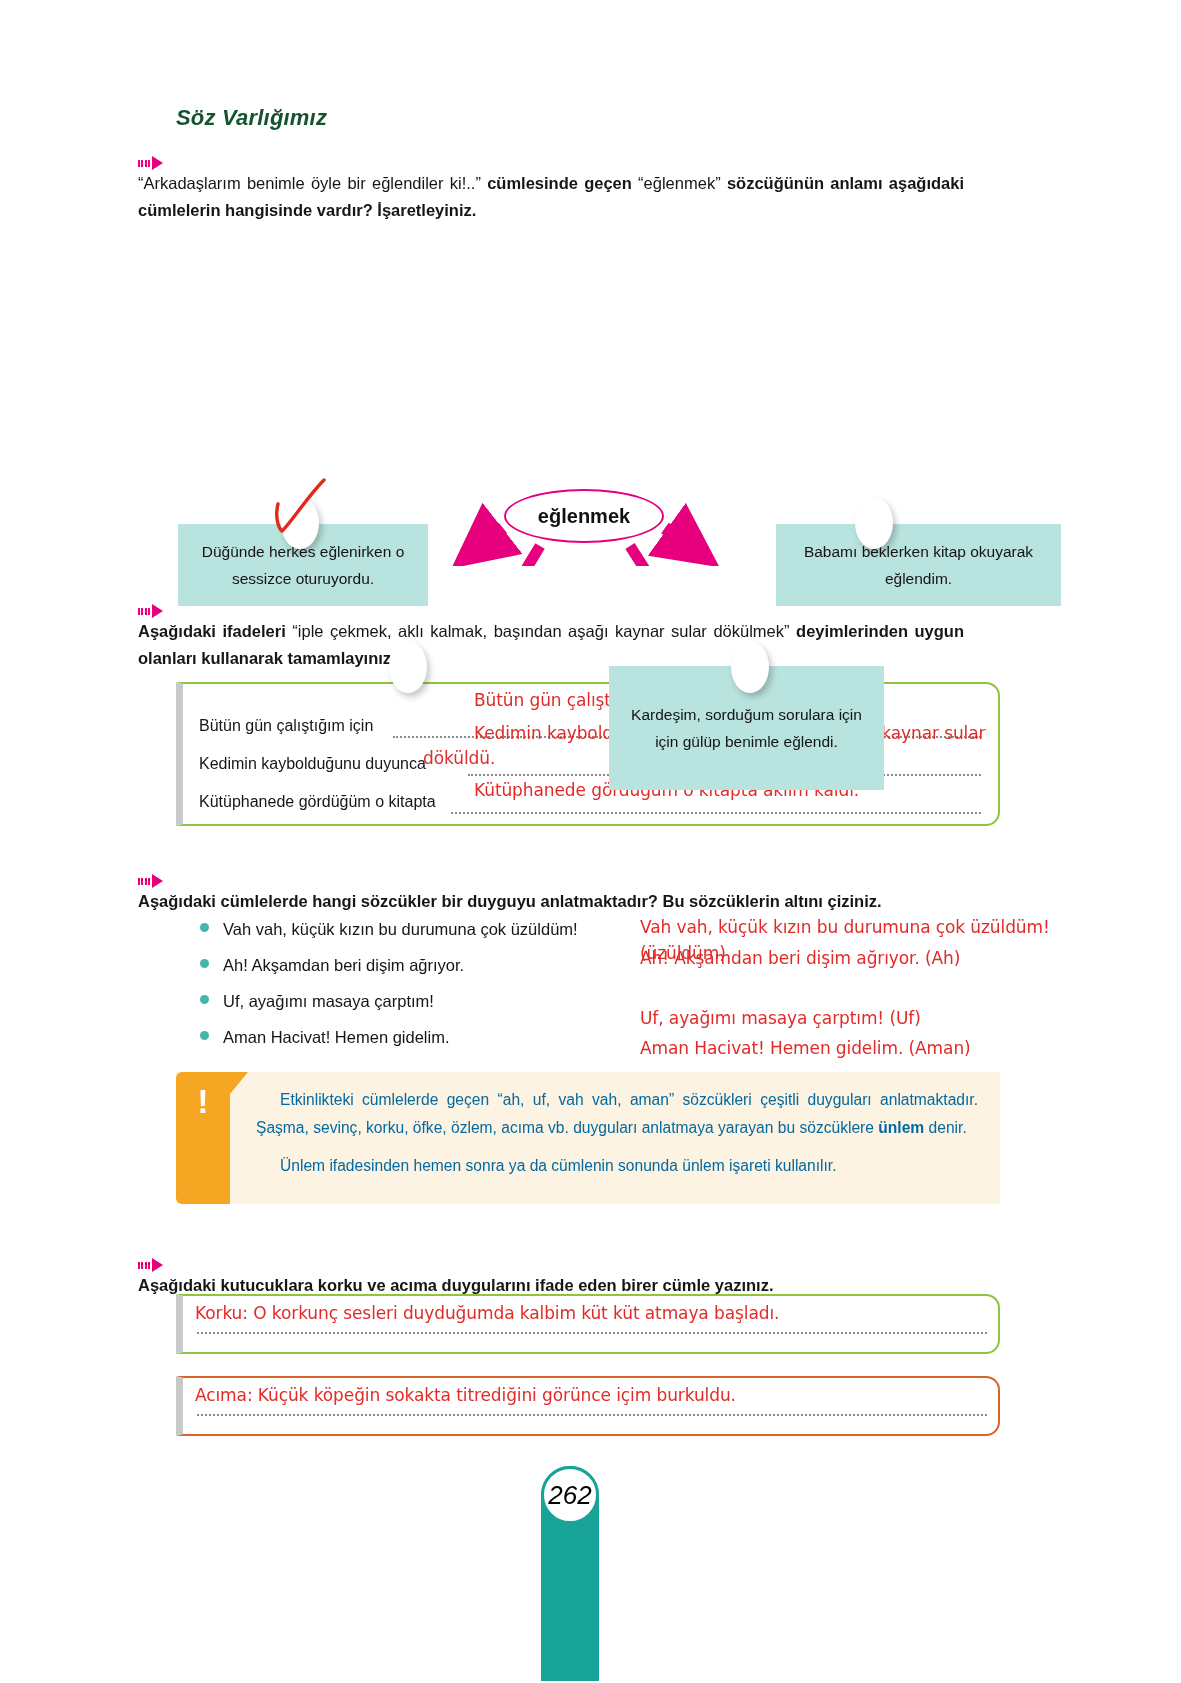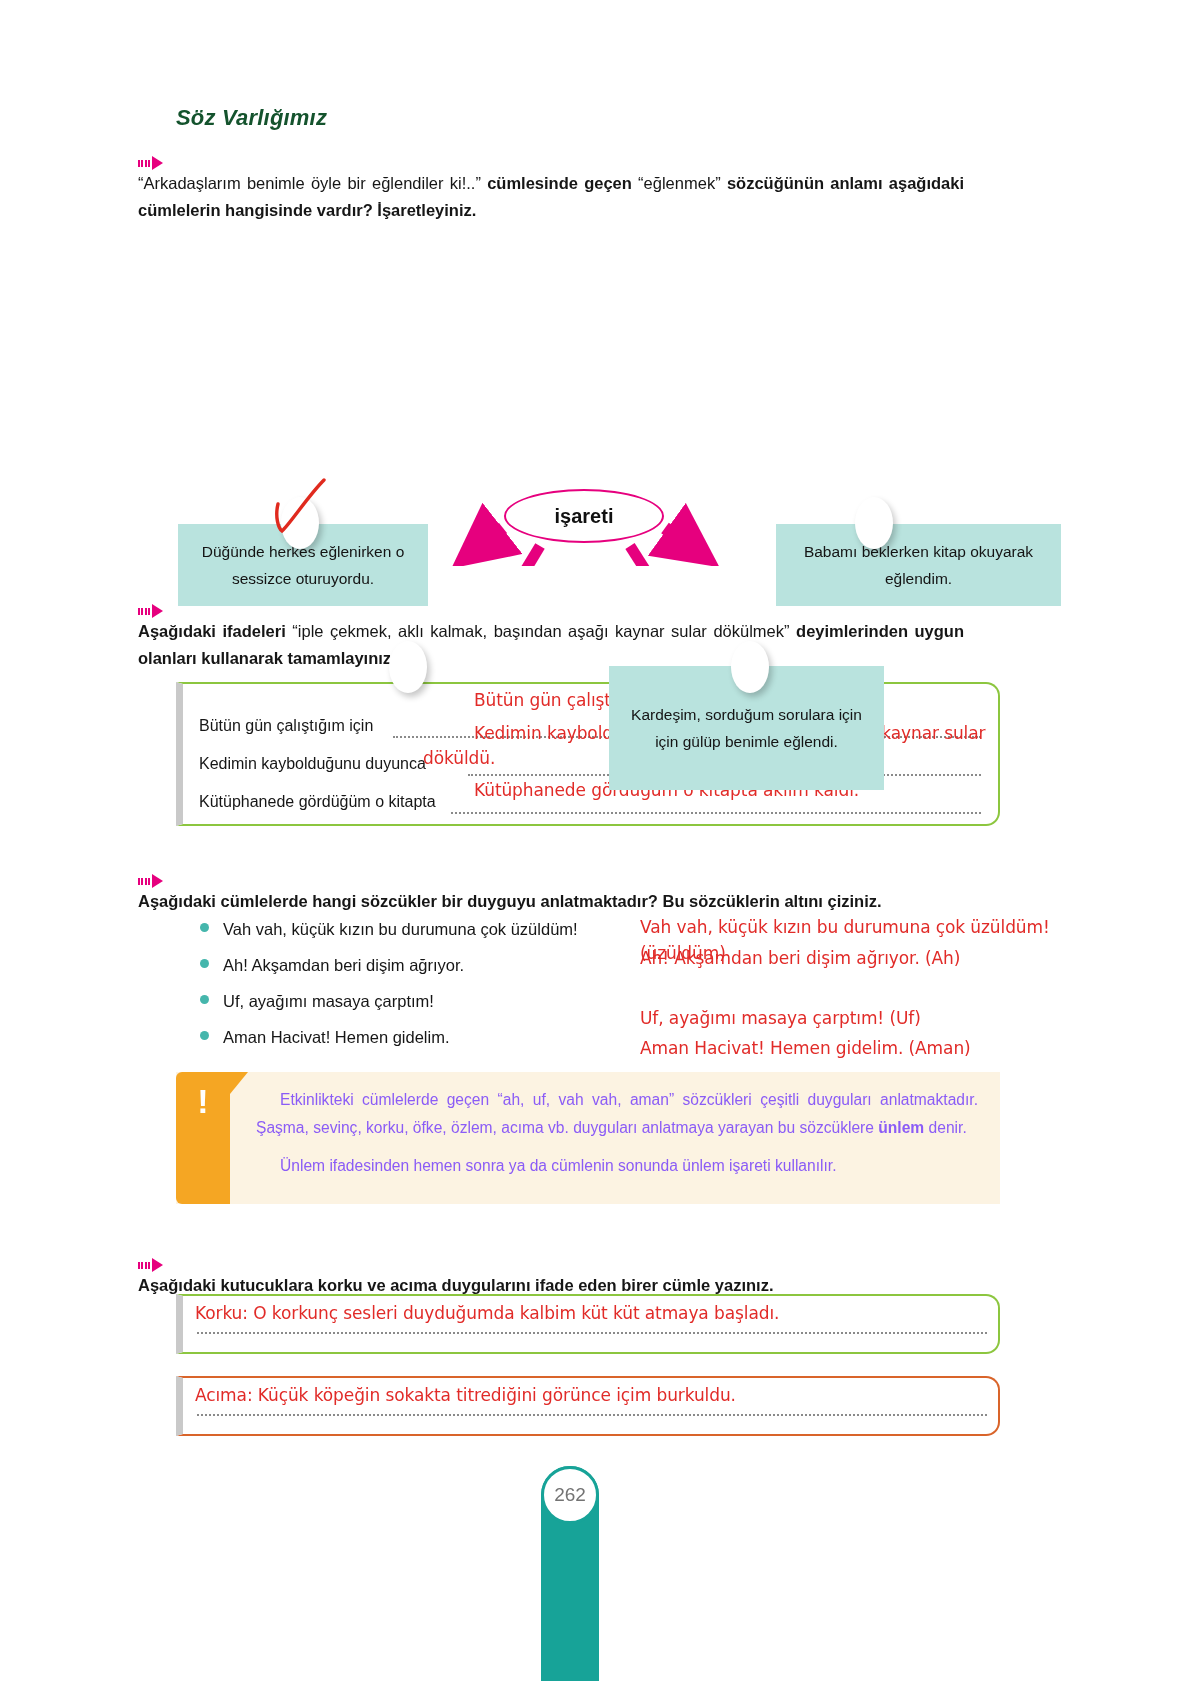--- a/index.html
+++ b/index.html
@@ -160,21 +160,21 @@
     color: #ffffff;
     font-size: 34px;
     font-weight: bold;
     line-height: .9;
     text-align: center;
   }
   .infotext {
     padding: 14px 22px 10px 26px;
     font-size: 15.6px;
     line-height: 1.78;
-    color: #8b5cf6;
+    color: #0369a1;
     text-align: justify;
   }
   .infotext p { margin: 0 0 10px 0; text-indent: 24px; }
   .infotext p:last-child { margin-bottom: 0; }
 
   
   .ansbox {
     position: absolute;
     background: #ffffff;
     border-left: 7px solid #c9c9c9;
@@ -193,22 +193,23 @@
     border-radius: 29px 29px 0 0;
   }
   .pagenum-circle {
     position: absolute;
     left: 541px; top: 0;
     width: 58px; height: 58px;
     border-radius: 50%;
     background: #ffffff;
     border: 3px solid #17a398;
     display: flex; align-items: center; justify-content: center;
-    font-size: 19px;
-    color: #737373;
+    font-size: 26px;
+    color: #000000;
+    font-style: italic;
   }
 </style>
 </head>
 <body>
 
 <div class="page">
 
   <div class="sec-title">Söz Varlığımız</div>
 
   <div class="q-row" style="left:138px; top:150px; width:865px;">
@@ -227,21 +228,21 @@
 
       <line x1="503" y1="292" x2="480" y2="310" stroke="#e6007e" stroke-width="13" marker-end="url(#ah)"></line>
 
       <line x1="665" y1="292" x2="690" y2="310" stroke="#e6007e" stroke-width="13" marker-end="url(#ah)"></line>
 
       <line x1="540" y1="310" x2="487" y2="398" stroke="#e6007e" stroke-width="11" marker-end="url(#ah)"></line>
 
       <line x1="630" y1="310" x2="686" y2="398" stroke="#e6007e" stroke-width="11" marker-end="url(#ah)"></line>
     </svg>
 
-    <div class="oval">işareti</div>
+    <div class="oval">eğlenmek</div>
 
     <div class="mbox" style="left:178px; top:288px; width:250px; height:82px;">
       <div class="inner">Düğünde herkes eğlenirken o sessizce oturuyordu.</div>
     </div>
     <div class="blob" style="left:281px; top:261px;"></div>
     <svg class="tick" style="left:268px; top:240px;" width="80" height="60" viewBox="0 0 80 60">
       <path d="M10,28 C7,40 10,52 14,55 C22,48 40,20 56,4" stroke="#e02a1e" stroke-width="3.4" fill="none" stroke-linecap="round"></path>
     </svg>
 
     <div class="mbox" style="left:776px; top:288px; width:285px; height:82px;">

